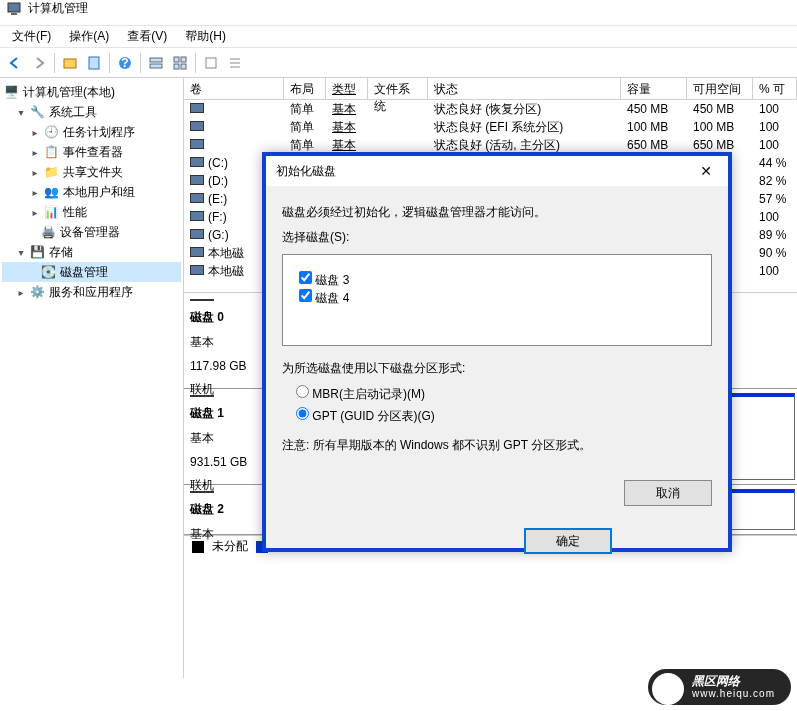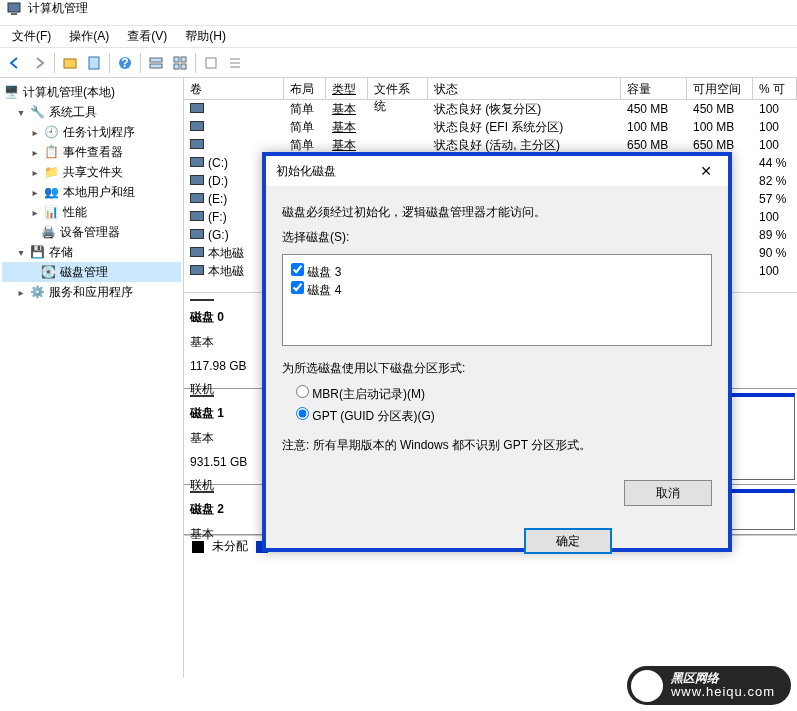--- a/index.html
+++ b/index.html
@@ -40,32 +40,32 @@
 .part.primary { border-top: 4px solid #0033cc; }
 .disk-legend { height: 22px; display: flex; align-items: center; gap: 8px; padding: 0 8px; border-top: 1px solid #ccc; }
 .leg-sq { width: 12px; height: 12px; display: inline-block; }
 
 
 .dialog { position: absolute; left: 262px; top: 152px; width: 470px; height: 400px; background: #f0f0f0; border: 4px solid #1040d0; box-shadow: 0 0 12px rgba(0,0,0,0.3); z-index: 10; }
 .dialog-title { height: 30px; display: flex; align-items: center; justify-content: space-between; padding: 0 10px; background: #fff; }
 .dialog-close { width: 24px; height: 24px; display: flex; align-items: center; justify-content: center; font-size: 14px; cursor: pointer; }
 .dialog-body { padding: 10px 16px; }
 .dlg-text { margin: 8px 0; }
-.disk-list { background: #fff; border: 1px solid #888; height: 92px; padding: 8px; }
+.disk-list { background: #fff; border: 1px solid #888; height: 92px; padding: 16px; }
 .disk-list label { display: block; height: 18px; }
 .radio-group { margin: 6px 0 6px 14px; }
 .radio-group label { display: block; height: 22px; }
 .dialog-buttons { display: flex; justify-content: flex-end; gap: 12px; padding: 8px 16px 0; }
 .dialog-buttons button { width: 88px; height: 26px; border: 1px solid #888; background: #e1e1e1; cursor: pointer; }
 .dialog-buttons button.primary { border: 2px solid #0078d7; margin-top: 48px; }
 
 
 .watermark { position: absolute; right: 6px; bottom: 6px; background: rgba(0,0,0,0.85); color: #fff; padding: 6px 16px 6px 44px; border-radius: 20px; font-size: 15px; font-style: italic; font-weight: bold; display: flex; flex-direction: column; line-height: 1.1; }
 .watermark::before { content: ""; position: absolute; left: 4px; top: 4px; width: 32px; height: 32px; background: #fff; border-radius: 50%; }
-.watermark .sub { font-size: 13px; font-style: normal; font-weight: normal; letter-spacing: 1px; }
+.watermark .sub { font-size: 10px; font-style: normal; font-weight: normal; letter-spacing: 1px; }
 </style>
 </head>
 <body>
 
 <div class="titlebar">
   <span class="icon">
     <svg width="16" height="16">
         <rect x="2" y="3" width="12" height="9" fill="#5a7aa0" stroke="#333"></rect>
         <rect x="5" y="13" width="6" height="2" fill="#666"></rect>
       </svg>

